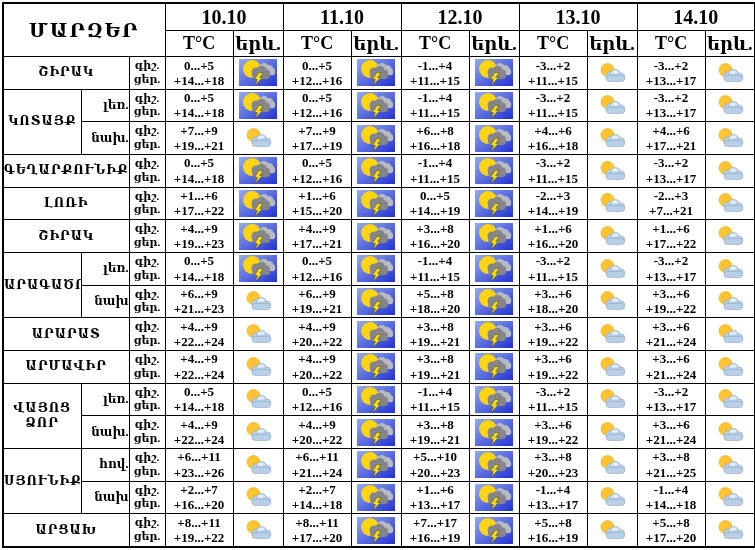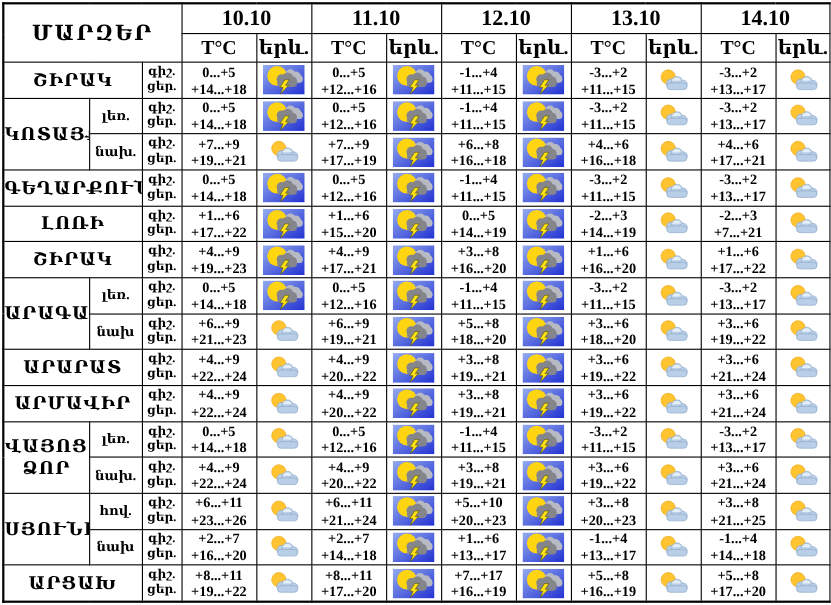--- a/index.html
+++ b/index.html
@@ -2,22 +2,22 @@
 <html><head>
 <meta charset="utf-8">
 <style>
   html,body{margin:0;padding:0;background:#fff;}
   body{width:755px;height:550px;font-family:"Liberation Serif","DejaVu Serif","DejaVu Sans",serif;color:#000;}
   table.wx{border-collapse:collapse;table-layout:fixed;width:751px;height:546px;margin:2px;border:2px solid #000;padding-left:18px;}
   .wx th,.wx td{border:1px solid #000;padding:0;overflow:hidden;}
   th.corner{font-size:19px;font-weight:bold;letter-spacing:2px;text-align:center;}
   th.date{font-size:20px;font-weight:bold;text-align:center;height:26px;}
   th.subT,th.subE{font-size:18px;font-weight:bold;text-align:center;height:25px;}
-  td.region{font-size:16px;font-weight:bold;text-align:center;letter-spacing:1px;}
-  td.zone{font-size:12px;font-weight:bold;text-align:center;}
+  td.region{font-size:12px;font-weight:bold;text-align:center;letter-spacing:1px;}
+  td.zone{font-size:12px;font-weight:bold;text-align:right;}
   td.daynight{font-size:11px;font-weight:bold;text-align:center;line-height:1.25;}
   td.temp{font-size:13px;font-weight:bold;text-align:center;line-height:1.18;}
   td.icon{text-align:center;vertical-align:middle;}
   td.icon svg{display:block;margin:0 auto;}
   .hiddefs{position:absolute;width:0;height:0;}
 </style>
 </head>
 <body>
 
 <svg class="hiddefs" aria-hidden="true">

